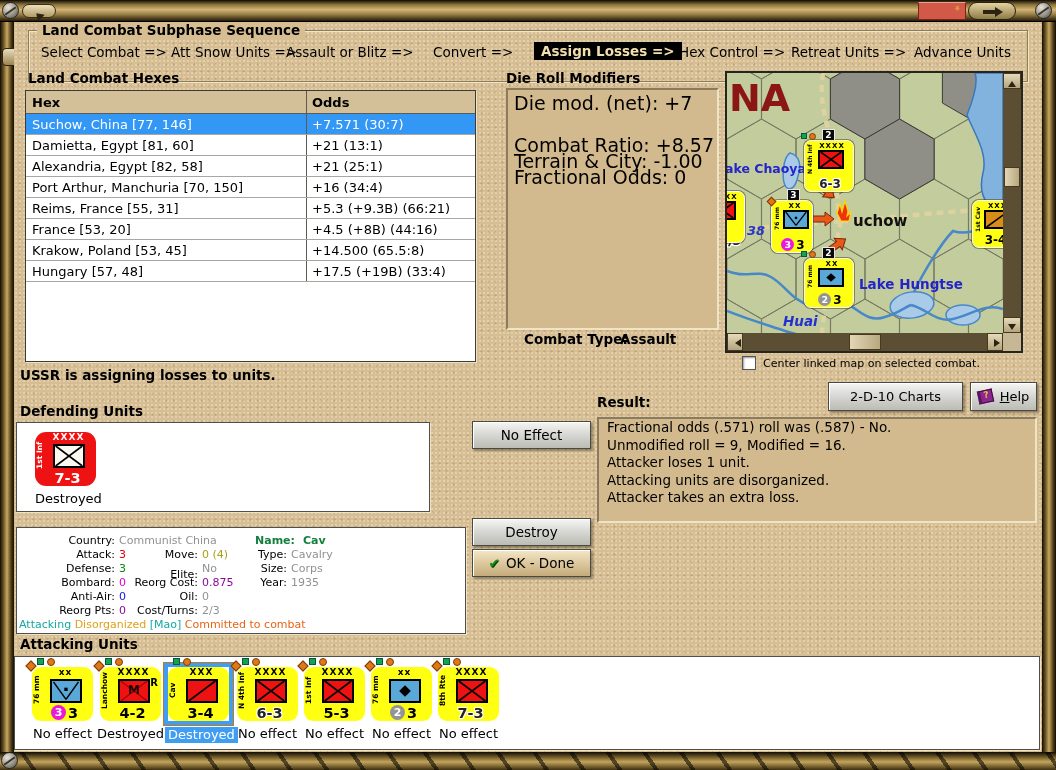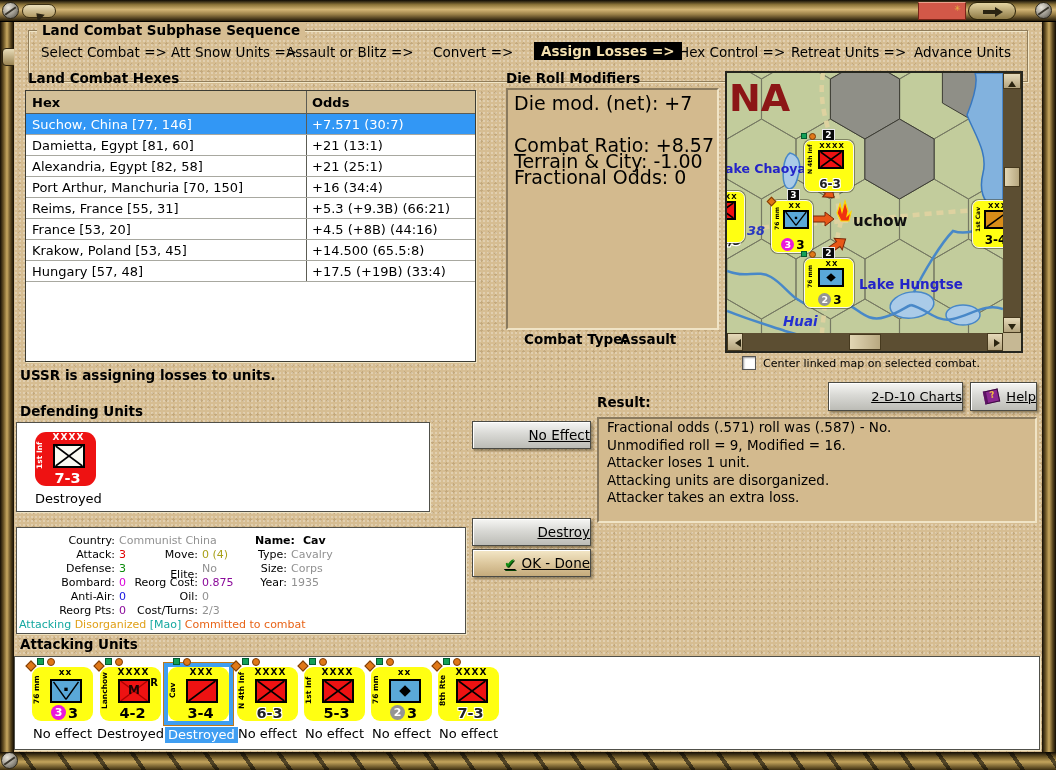--- a/index.html
+++ b/index.html
@@ -71,23 +71,23 @@
   .sb{position:absolute;background:#5c4e32;}
   .sb-v{right:0;top:0;width:18px;height:260px;}
   .sb-h{left:0;top:260px;width:276px;height:18px;}
   .sb-corner{position:absolute;right:0;top:260px;width:18px;height:18px;background:#c6b894;}
   .sb-btn{position:absolute;width:18px;height:16px;background:linear-gradient(#e6daba,#b4a47e);border:1px solid #46391e;}
   .sb-btn.h{width:16px;height:18px;}
   .tri{position:absolute;width:0;height:0;border:4px solid transparent;}
   .sb-thumb{position:absolute;background:linear-gradient(90deg,#e2d6b4,#b8a880);border:1px solid #46391e;}
 
   
-  .btn{position:absolute;display:flex;align-items:center;justify-content:flex-end;font-size:13.5px;color:#000;
+  .btn{position:absolute;display:flex;align-items:center;justify-content:center;font-size:13.5px;color:#000;
     background:linear-gradient(#f6f6f4,#d9d9d5 45%,#bcbcb6);border:1px solid #4a4a44;
-    box-shadow:inset 1px 1px 0 #fff,1.5px 1.5px 2px rgba(40,30,10,.4);cursor:default;white-space:nowrap;text-decoration:underline;}
+    box-shadow:inset 1px 1px 0 #fff,1.5px 1.5px 2px rgba(40,30,10,.4);cursor:default;white-space:nowrap;}
   .btn.tan{background:linear-gradient(#f4e8c8,#ddc89e 50%,#c5ab7c);}
   .chk{color:#128a12;font-weight:bold;margin-right:6px;text-shadow:1px 1px 0 #064006;}
   .book{display:inline-block;width:15px;height:13px;background:#8a2890;border:1px solid #3c0c40;
     border-left:3px solid #5c1462;transform:rotate(-12deg);margin-right:7px;position:relative;}
   .book::after{content:"?";position:absolute;left:3px;top:-1px;font-size:9px;color:#f0c040;font-weight:bold;}
   .ul{text-decoration:underline;}
 
   
   .cbrow{position:absolute;left:728px;top:333px;display:flex;align-items:center;}
   .cb{width:14px;height:14px;background:#fff;border:1px solid #555;box-shadow:inset 1px 1px 2px rgba(0,0,0,.4);margin-right:7px;}
@@ -123,21 +123,21 @@
   .auw .au{position:relative;width:61px;height:54px;margin:8px auto 0;}
   .auw.sel .au{box-shadow:0 0 0 4px #3f9ef2,0 0 0 5px #c07818;}
   .c-status{margin-top:5px;font-size:13px;display:inline-block;line-height:16px;}
   .auw.sel .c-status{background:#3f9ef2;color:#fff;padding:0 3px;margin-top:6px;}
 
   
   #uinfo{position:absolute;left:2px;top:504px;width:450px;height:107px;background:#fff;
     border:1px solid #50504a;font-size:11px;box-shadow:1px 1px 0 #efe3c2;}
   .uir{position:absolute;white-space:nowrap;}
   .lab{font-weight:normal;color:#000;}
-  .labb{font-weight:bold;color:#000000;}
+  .labb{font-weight:bold;color:#15803d;}
   .v-gray{color:#919191;} .v-red{color:#e00000;} .v-green{color:#0a8a0a;} .v-mag{color:#d800d8;}
   .v-blue{color:#1414e0;} .v-pur{color:#8a0a9a;} .v-olive{color:#a8a018;}
   .v-teal{color:#14a8a0;} .v-org{color:#e0a018;} .v-orgred{color:#e86418;}
   .r-lab{position:absolute;text-align:right;}
 
   
   .mc{position:absolute;background:#ffff12;border:1px solid #f8f8f0;border-radius:7px;box-shadow:0 0 0 1px rgba(60,60,40,.5);}
   .mc .c-size{font-size:7px;top:1px;}
   .mc .c-name{font-size:6px;width:8px;top:3px;height:30px;}
   .mc .c-sym{left:13px;top:9px;width:26px;height:19px;border-width:2px;}

